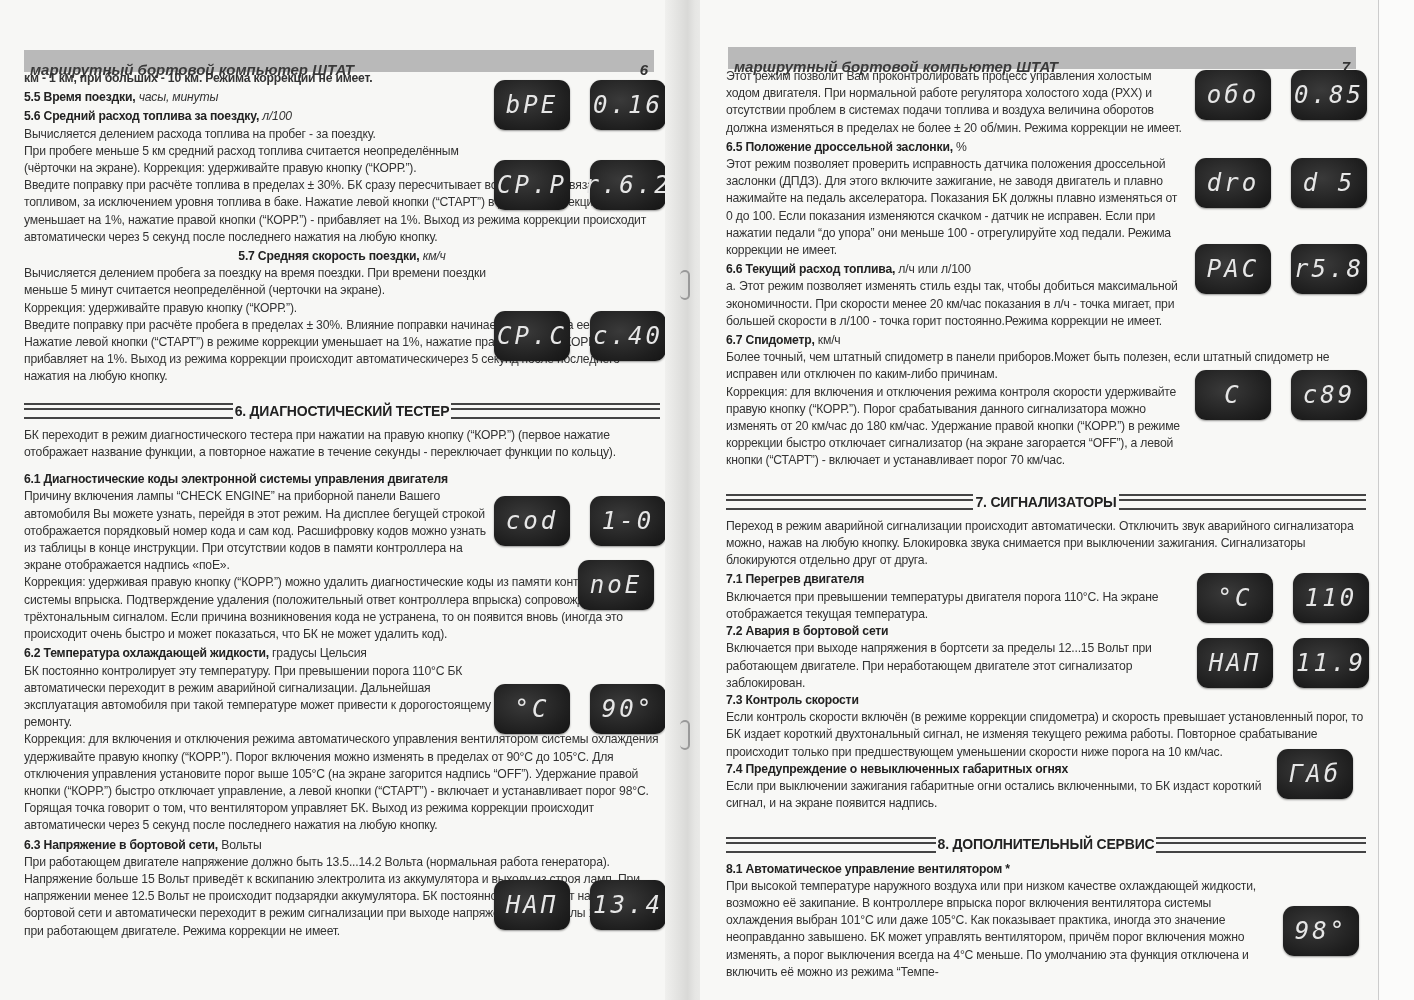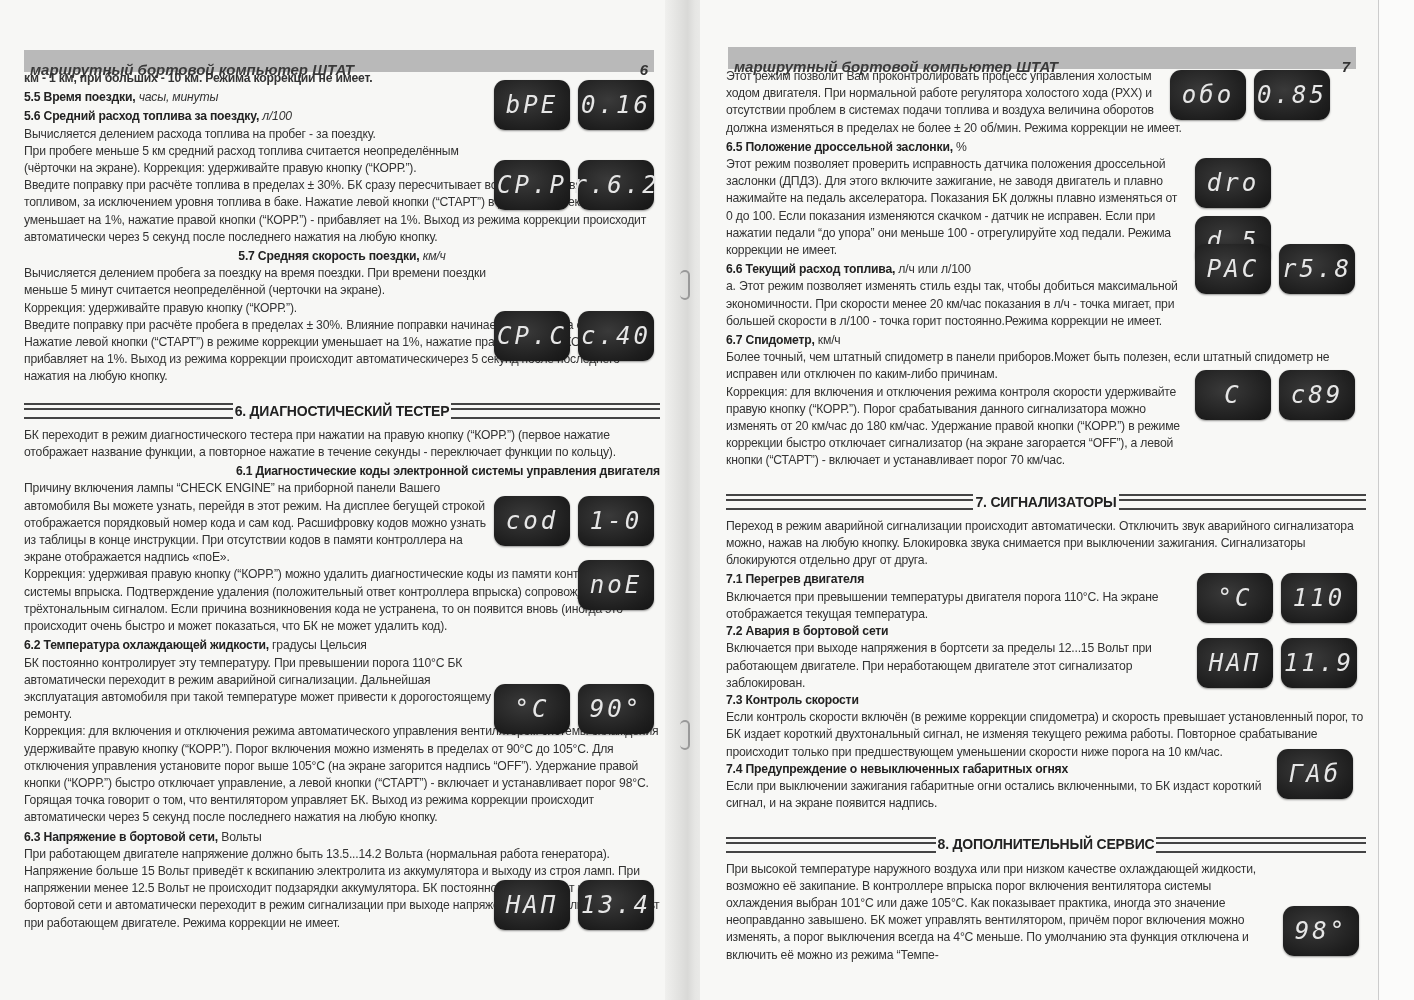--- a/index.html
+++ b/index.html
@@ -19,21 +19,21 @@
   .page-num{font-style:italic;font-weight:bold;font-size:15px;color:#333;}
   .content{position:absolute;font-size:12.2px;line-height:17.2px;letter-spacing:-0.2px;}
   .left .content{left:24px;top:70px;width:636px;}
   .right .content{left:26px;top:68px;width:640px;}
   p{margin:0;}
   .sub{font-weight:bold;color:#222;}
   .sec-title{display:flex;align-items:center;margin:17px 0 7px 0;}
   .lines{flex:1;height:12px;border-top:2px solid #444;border-bottom:2px solid #444;position:relative;}
   .lines::after{content:"";position:absolute;left:0;right:0;top:3px;border-top:2px solid #444;}
   .sec-label{font-weight:bold;font-size:14px;padding:0 2px;color:#222;white-space:nowrap;}
-  .disp-group{position:absolute;display:flex;gap:8px;}
+  .disp-group{position:absolute;display:flex;gap:20px;}
   .disp{width:76px;height:50px;border-radius:11px;background:radial-gradient(ellipse at 40% 40%,#3a3a3a 0%,#1e1e1e 70%,#141414 100%);
         color:#e6e6e6;font-family:"DejaVu Sans Mono", monospace;font-size:24px;display:flex;align-items:center;justify-content:center;
         letter-spacing:3px;font-style:italic;box-shadow:0 1px 2px rgba(0,0,0,.4);}
   .clip{position:absolute;width:8px;border:2px solid #999;border-radius:6px;border-left:none;}
 </style>
 </head>
 <body>
 
 <div class="page left">
   <div class="running-header">
@@ -52,21 +52,21 @@
     <p style="width:470px;">Вычисляется делением пробега за поездку на время поездки. При времени поездки меньше 5 минут считается неопределённой (черточки на экране).</p>
     <p style="width:470px;">Коррекция: удерживайте правую кнопку (“КОРР.”).</p>
     <p>Введите поправку при расчёте пробега в пределах ± 30%. Влияние поправки начинается с момента ее введения. Нажатие левой кнопки (“СТАРТ”) в режиме коррекции уменьшает на 1%, нажатие правой кнопки (“КОРР.”) - прибавляет на 1%. Выход из режима коррекции происходит автоматическичерез 5 секунд после последнего нажатия на любую кнопку.</p>
 
     <div class="sec-title">
       <div class="lines"></div>
       <span class="sec-label">6. ДИАГНОСТИЧЕСКИЙ ТЕСТЕР</span>
       <div class="lines"></div>
     </div>
     <p>БК переходит в режим диагностического тестера при нажатии на правую кнопку (“КОРР.”) (первое нажатие отображает название функции, а повторное нажатие в течение секунды - переключает функции по кольцу).</p>
-    <p class="sub" style="margin-top:2px;text-align:right;">6.1 Диагностические коды электронной системы управления двигателя</p>
+    <p class="sub" style="margin-top:10px;">6.1 Диагностические коды электронной системы управления двигателя</p>
     <p style="width:470px;">Причину включения лампы “CHECK ENGINE” на приборной панели Вашего автомобиля Вы можете узнать, перейдя в этот режим. На дисплее бегущей строкой отображается порядковый номер кода и сам код. Расшифровку кодов можно узнать из таблицы в конце инструкции. При отсутствии кодов в памяти контроллера на экране отображается надпись «поЕ».</p>
     <p>Коррекция: удерживая правую кнопку (“КОРР.”) можно удалить диагностические коды из памяти контроллера системы впрыска. Подтверждение удаления (положительный ответ контроллера впрыска) сопровождается трёхтональным сигналом. Если причина возникновения кода не устранена, то он появится вновь (иногда это происходит очень быстро и может показаться, что БК не может удалить код).</p>
     <p style="margin-top:2px;"><span class="sub">6.2 Температура охлаждающей жидкости,</span><span> градусы Цельсия</span></p>
     <p style="width:470px;">БК постоянно контролирует эту температуру. При превышении порога 110°С БК автоматически переходит в режим аварийной сигнализации. Дальнейшая эксплуатация автомобиля при такой температуре может привести к дорогостоящему ремонту.</p>
     <p>Коррекция: для включения и отключения режима автоматического управления вентилятором системы охлаждения удерживайте правую кнопку (“КОРР.”). Порог включения можно изменять в пределах от 90°С до 105°С. Для отключения управления установите порог выше 105°С (на экране загорится надпись “OFF”). Удержание правой кнопки (“КОРР.”) быстро отключает управление, а левой кнопки (“СТАРТ”) - включает и устанавливает порог 98°С. Горящая точка говорит о том, что вентилятором управляет БК. Выход из режима коррекции происходит автоматически через 5 секунд после последнего нажатия на любую кнопку.</p>
     <p style="margin-top:2px;"><span class="sub">6.3 Напряжение в бортовой сети,</span><span> Вольты</span></p>
     <p>При работающем двигателе напряжение должно быть 13.5...14.2 Вольта (нормальная работа генератора). Напряжение больше 15 Вольт приведёт к вскипанию электролита из аккумулятора и выходу из строя ламп. При напряжении менее 12.5 Вольт не происходит подзарядки аккумулятора. БК постоянно контролирует напряжение в бортовой сети и автоматически переходит в режим сигнализации при выходе напряжения за пределы 12...15 Вольт при работающем двигателе. Режима коррекции не имеет.</p>
 
   </div>
 
@@ -132,28 +132,29 @@
     <p class="sub">7.3 Контроль скорости</p>
     <p>Если контроль скорости включён (в режиме коррекции спидометра) и скорость превышает установленный порог, то БК издает короткий двухтональный сигнал, не изменяя текущего режима работы. Повторное срабатывание происходит только при предшествующем уменьшении скорости ниже порога на 10 км/час.</p>
     <p class="sub">7.4 Предупреждение о невыключенных габаритных огнях</p>
     <p style="width:560px;">Если при выключении зажигания габаритные огни остались включенными, то БК издаст короткий сигнал, и на экране появится надпись.</p>
 
     <div class="sec-title" style="margin-top:24px;">
       <div class="lines"></div>
       <span class="sec-label">8. ДОПОЛНИТЕЛЬНЫЙ СЕРВИС</span>
       <div class="lines"></div>
     </div>
+    <p class="sub">8.1 Автоматическое управление вентилятором *</p>
     <p style="width:545px;">При высокой температуре наружного воздуха или при низком качестве охлаждающей жидкости, возможно её закипание. В контроллере впрыска порог включения вентилятора системы охлаждения выбран 101°С или даже 105°С. Как показывает практика, иногда это значение неоправданно завышено. БК может управлять вентилятором, причём порог включения можно изменять, а порог выключения всегда на 4°С меньше. По умолчанию эта функция отключена и включить её можно из режима “Темпе-</p>
   </div>
 
-  <div class="disp-group" style="left:470px;top:70px;">
+  <div class="disp-group" style="left:495px;top:70px;">
     <div class="disp">oбo</div>
     <div class="disp">0.85</div>
   </div>
-  <div class="disp-group" style="left:495px;top:158px;flex-direction:column;">
+  <div class="disp-group" style="left:495px;top:158px;">
     <div class="disp">dro</div>
     <div class="disp">d  5</div>
   </div>
   <div class="disp-group" style="left:495px;top:244px;">
     <div class="disp">PAC</div>
     <div class="disp">r5.8</div>
   </div>
   <div class="disp-group" style="left:495px;top:370px;">
     <div class="disp">C</div>
     <div class="disp">c89</div>

